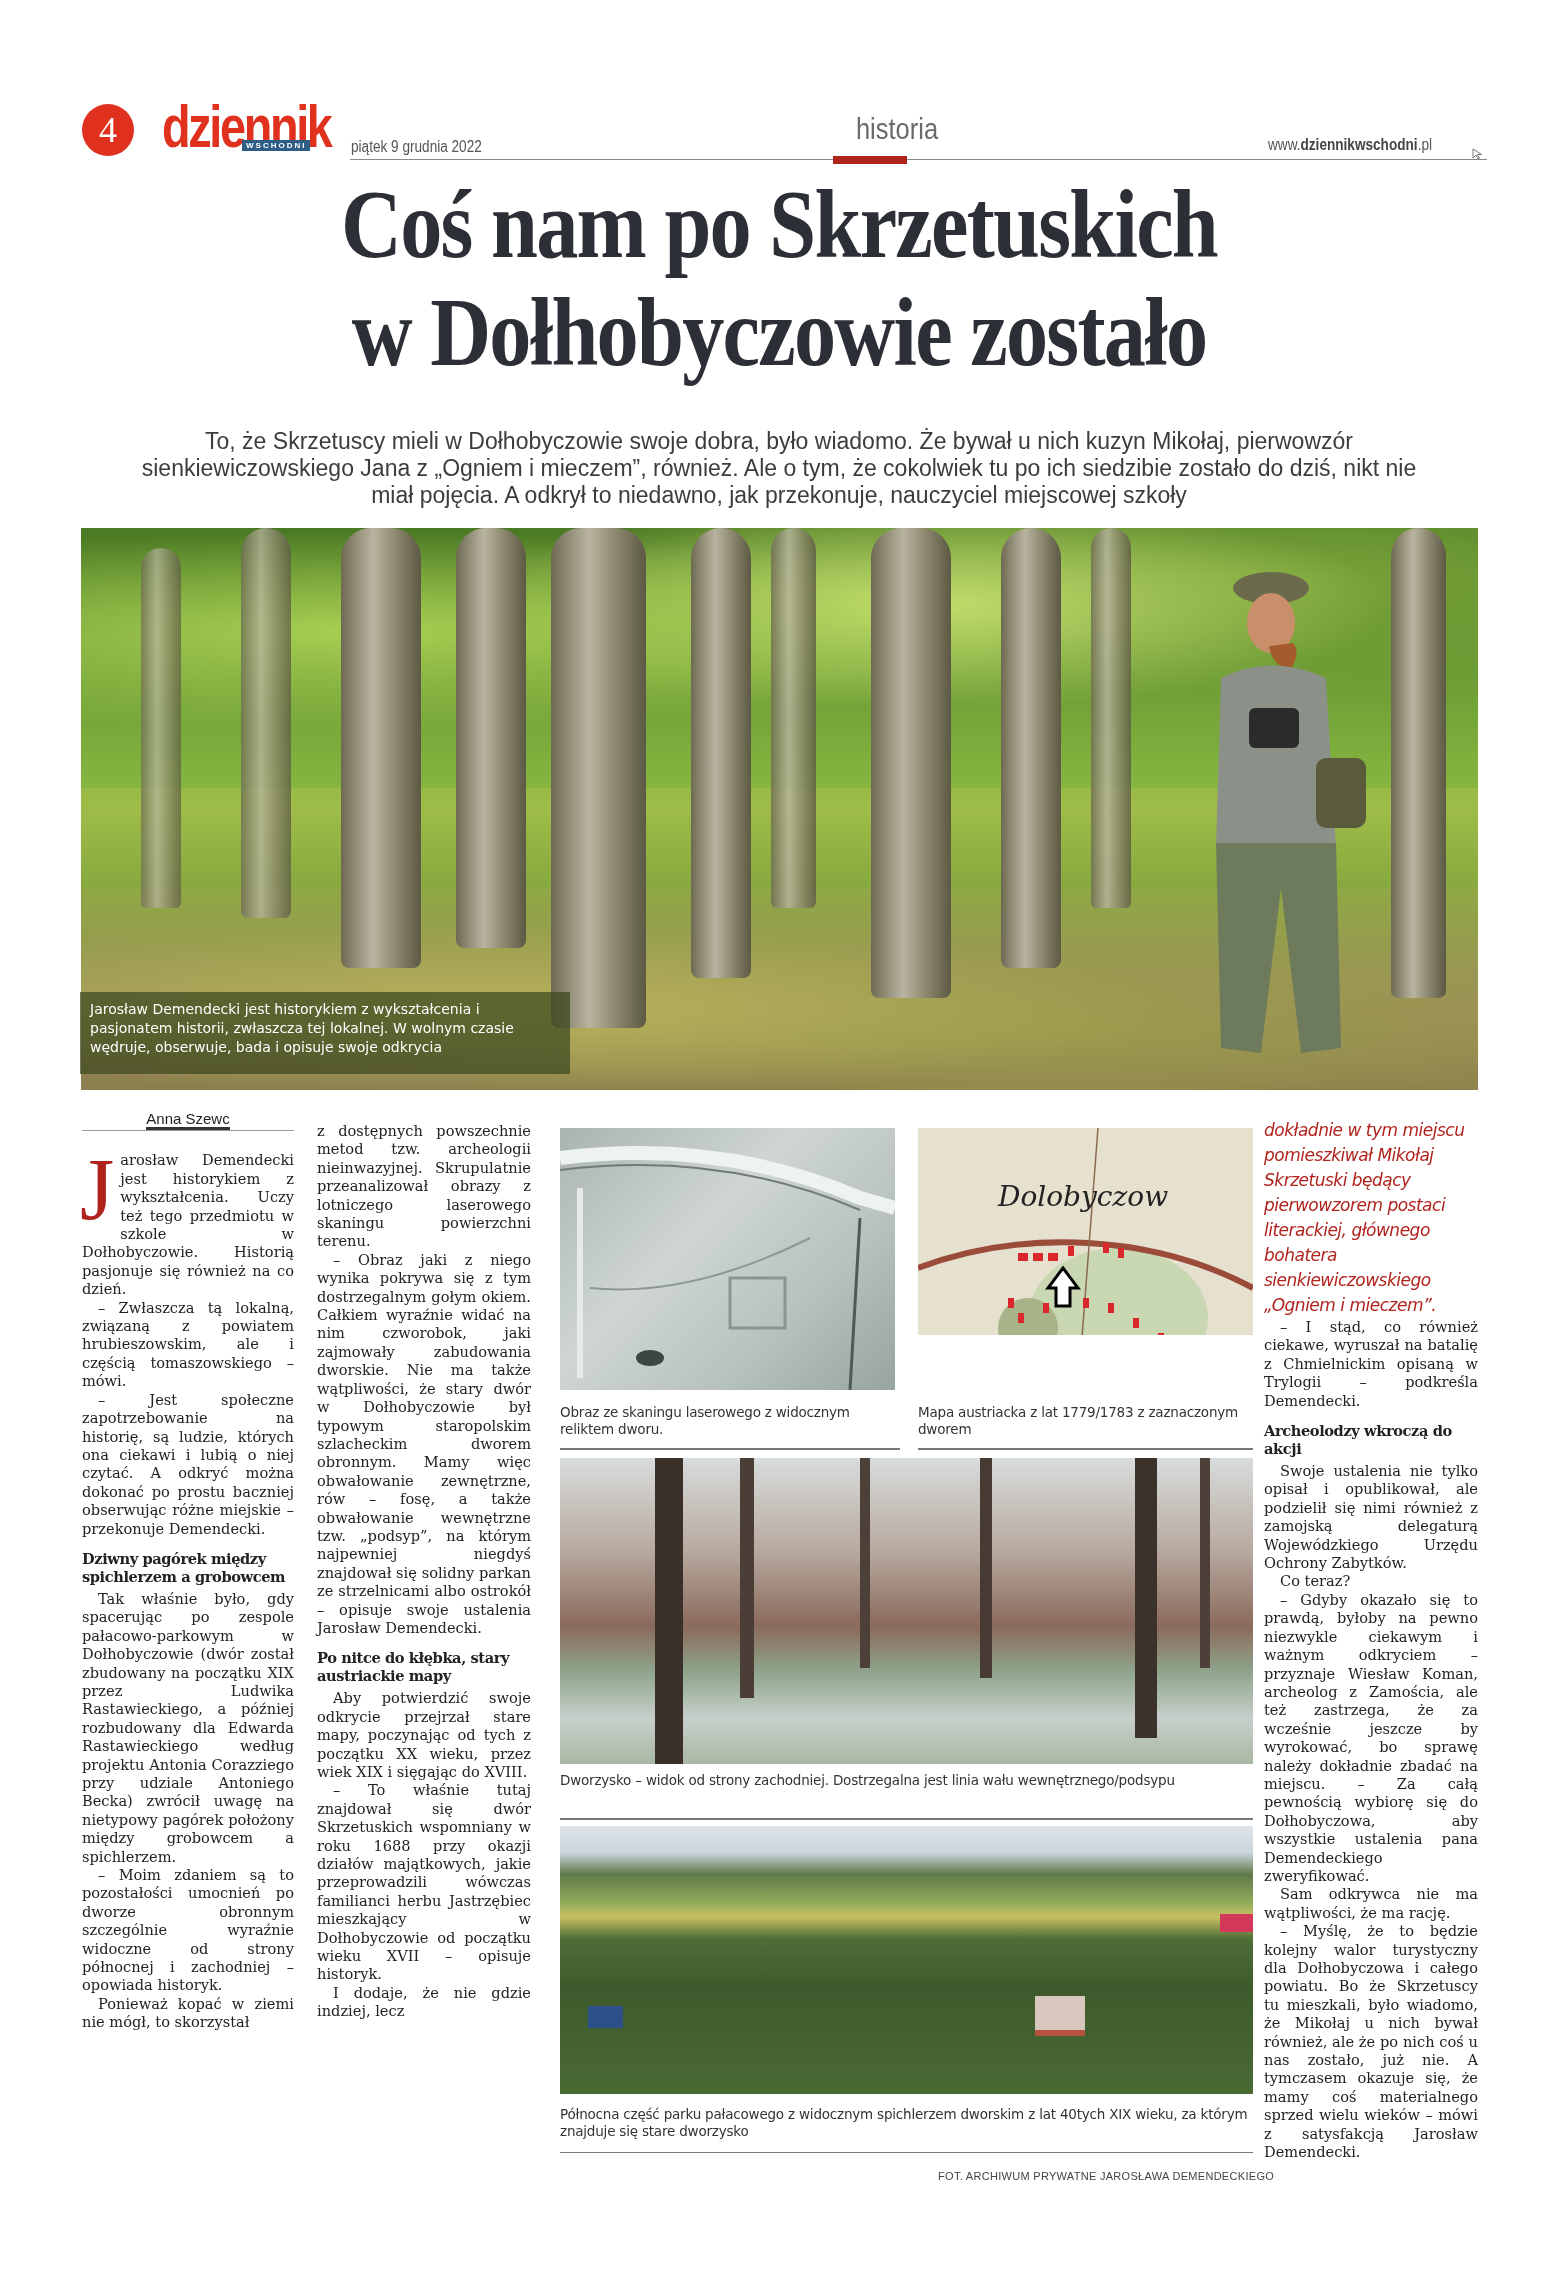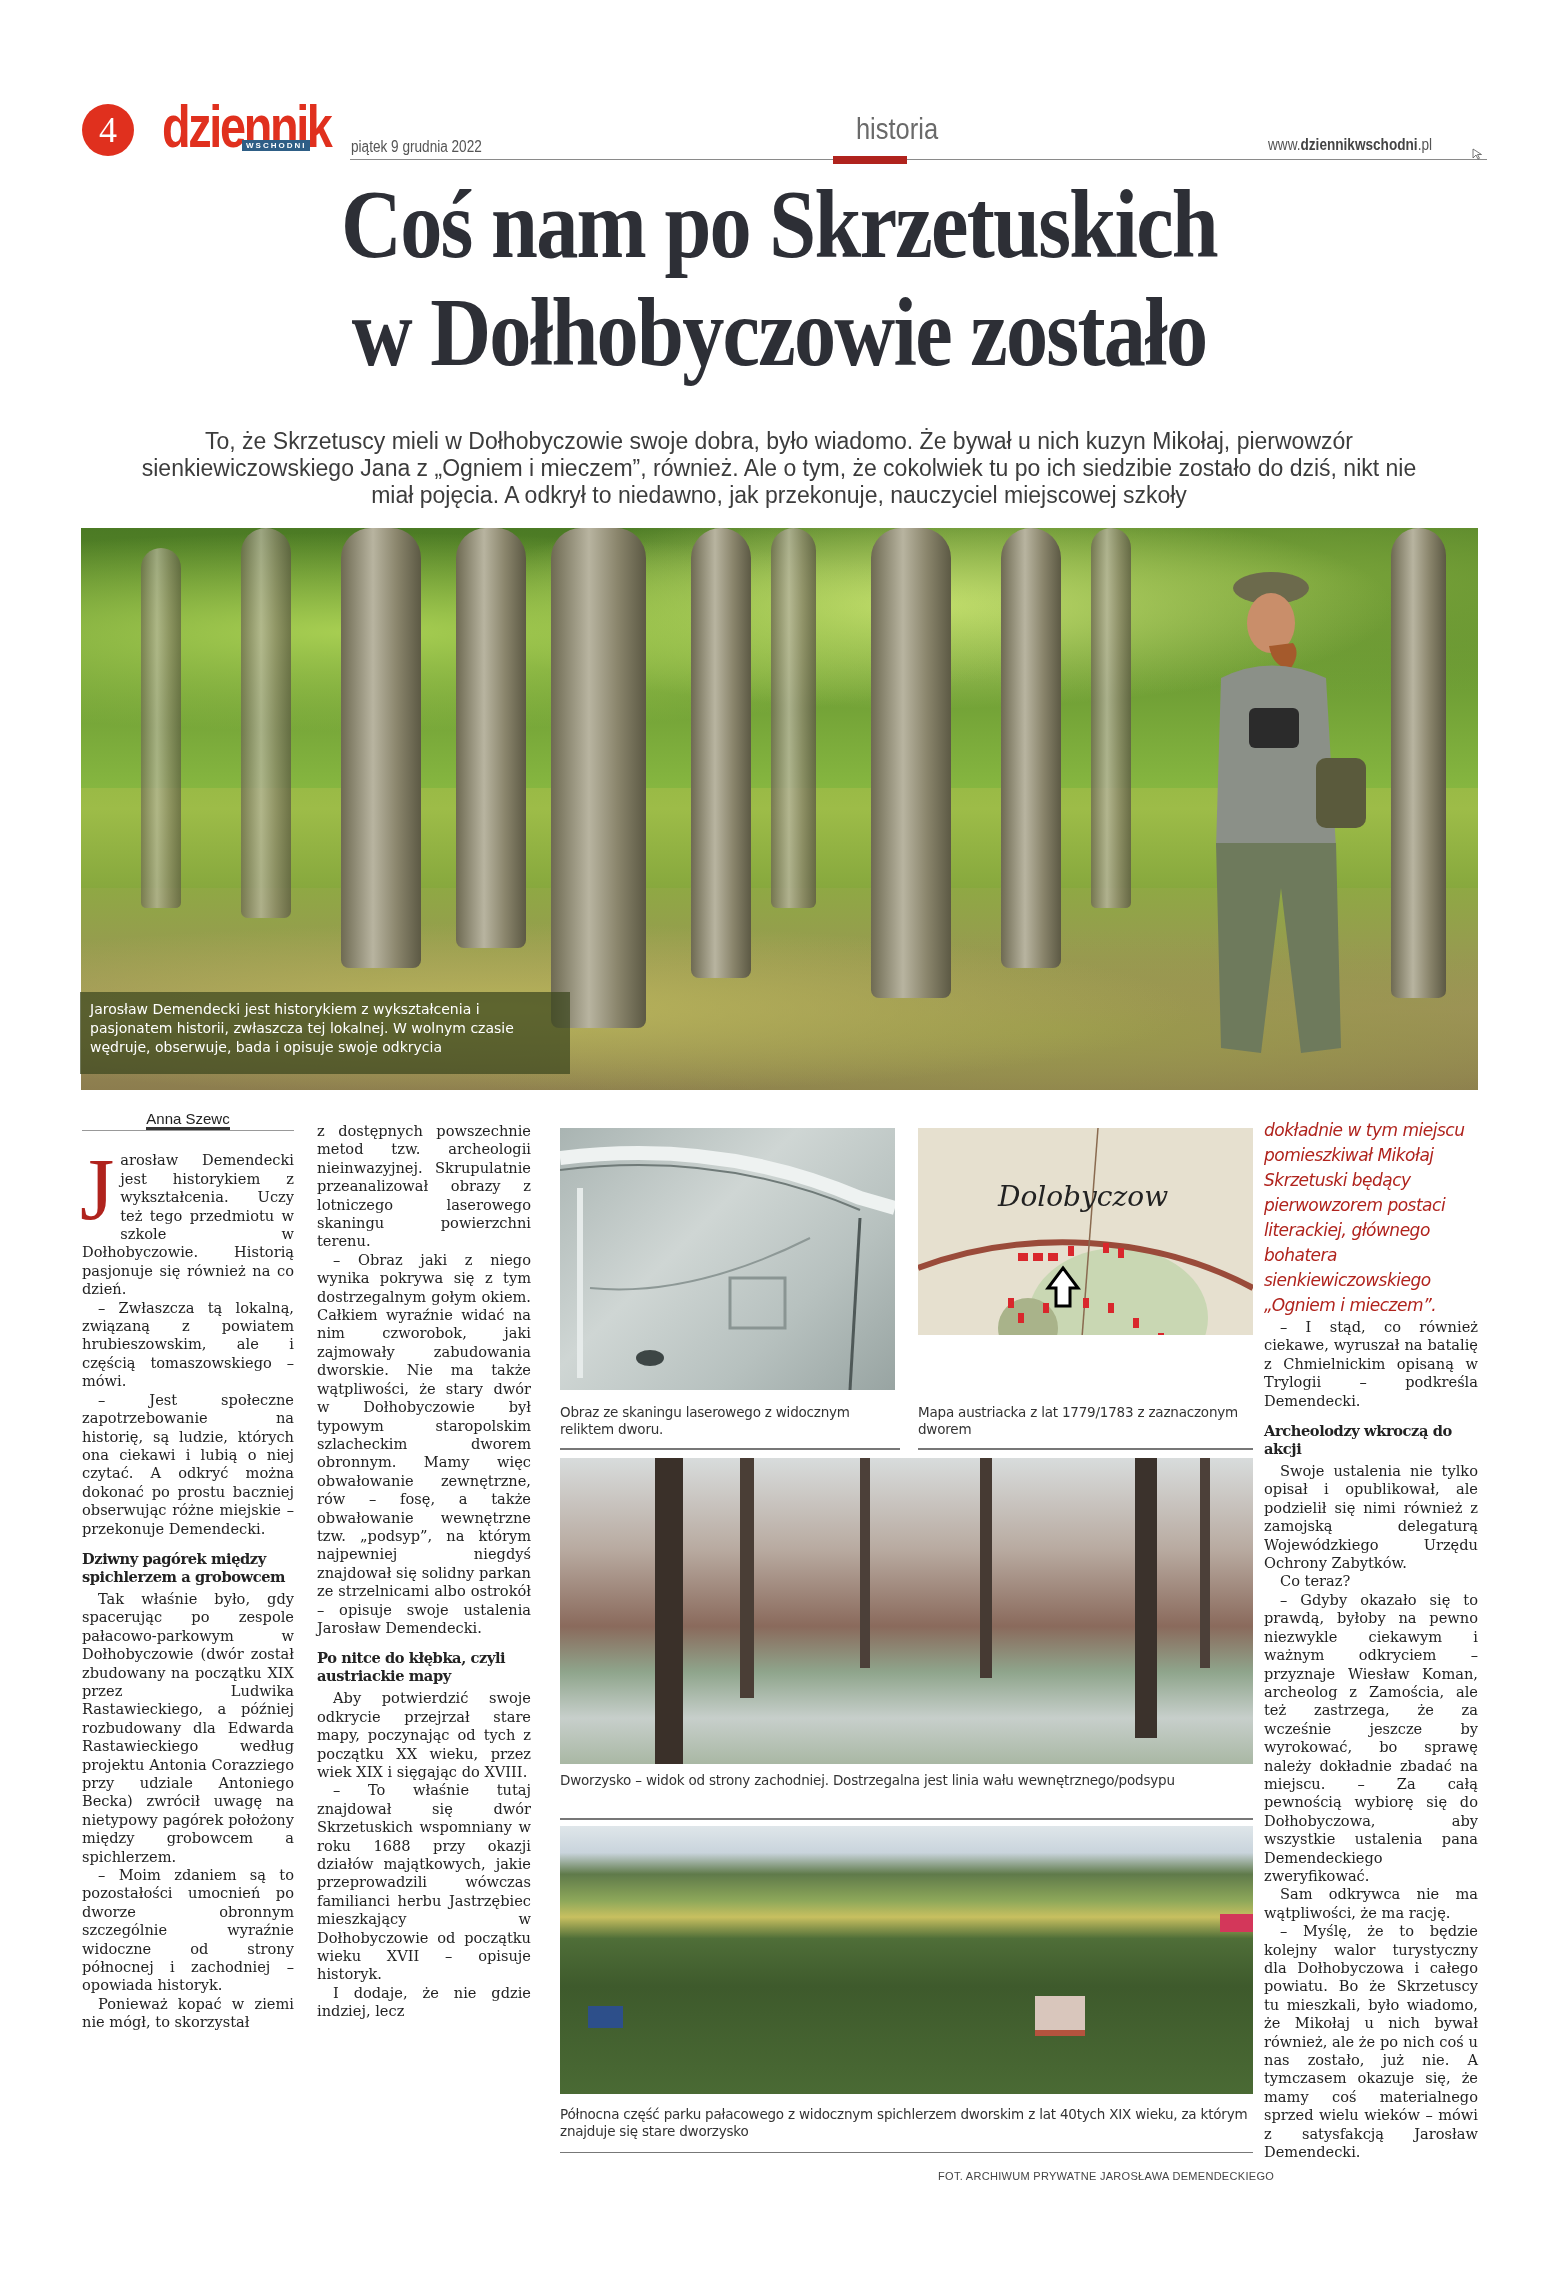--- a/index.html
+++ b/index.html
@@ -142,21 +142,21 @@
   <p>– Jest społeczne zapotrzebowanie na historię, są ludzie, których ona ciekawi i lubią o niej czytać. A odkryć można dokonać po prostu baczniej obserwując różne miejskie – przekonuje Demendecki.</p>
   <h3>Dziwny pagórek między spichlerzem a grobowcem</h3>
   <p>Tak właśnie było, gdy spacerując po zespole pałacowo-parkowym w Dołhobyczowie (dwór został zbudowany na początku XIX przez Ludwika Rastawieckiego, a później rozbudowany dla Edwarda Rastawieckiego według projektu Antonia Corazziego przy udziale Antoniego Becka) zwrócił uwagę na nietypowy pagórek położony między grobowcem a spichlerzem.</p>
   <p>– Moim zdaniem są to pozostałości umocnień po dworze obronnym szczególnie wyraźnie widoczne od strony północnej i zachodniej – opowiada historyk.</p>
   <p>Ponieważ kopać w ziemi nie mógł, to skorzystał</p>
 </div>
 
 <div class="col" style="left:317px;top:1122px;width:214px;">
   <p class="noindent">z dostępnych powszechnie metod tzw. archeologii nieinwazyjnej. Skrupulatnie przeanalizował obrazy z lotniczego laserowego skaningu powierzchni terenu.</p>
   <p>– Obraz jaki z niego wynika pokrywa się z tym dostrzegalnym gołym okiem. Całkiem wyraźnie widać na nim czworobok, jaki zajmowały zabudowania dworskie. Nie ma także wątpliwości, że stary dwór w Dołhobyczowie był typowym staropolskim szlacheckim dworem obronnym. Mamy więc obwałowanie zewnętrzne, rów – fosę, a także obwałowanie wewnętrzne tzw. „podsyp”, na którym najpewniej niegdyś znajdował się solidny parkan ze strzelnicami albo ostrokół – opisuje swoje ustalenia Jarosław Demendecki.</p>
-  <h3>Po nitce do kłębka, czyli austriackie mapy</h3>
+  <h3>Po nitce do kłębka, stary austriackie mapy</h3>
   <p>Aby potwierdzić swoje odkrycie przejrzał stare mapy, poczynając od tych z początku XX wieku, przez wiek XIX i sięgając do XVIII.</p>
   <p>– To właśnie tutaj znajdował się dwór Skrzetuskich wspomniany w roku 1688 przy okazji działów majątkowych, jakie przeprowadzili wówczas familianci herbu Jastrzębiec mieszkający w Dołhobyczowie od początku wieku XVII – opisuje historyk.</p>
   <p>I dodaje, że nie gdzie indziej, lecz</p>
 </div>
 
 <div class="img-box" style="left:560px;top:1128px;width:335px;height:262px;background:linear-gradient(135deg,#a9b4b2,#cfd6d4 40%,#b7c1bf 70%,#98a4a2);">
   <svg width="335" height="262" viewBox="0 0 335 262">
     <path d="M0 30 Q160 10 300 70 L335 80" stroke="#eef2f1" stroke-width="14" fill="none"></path>
     <path d="M0 42 Q160 22 300 82" stroke="#6f7a78" stroke-width="2" fill="none"></path>
     <path d="M20 60 L20 250" stroke="#e6ebea" stroke-width="6"></path>

